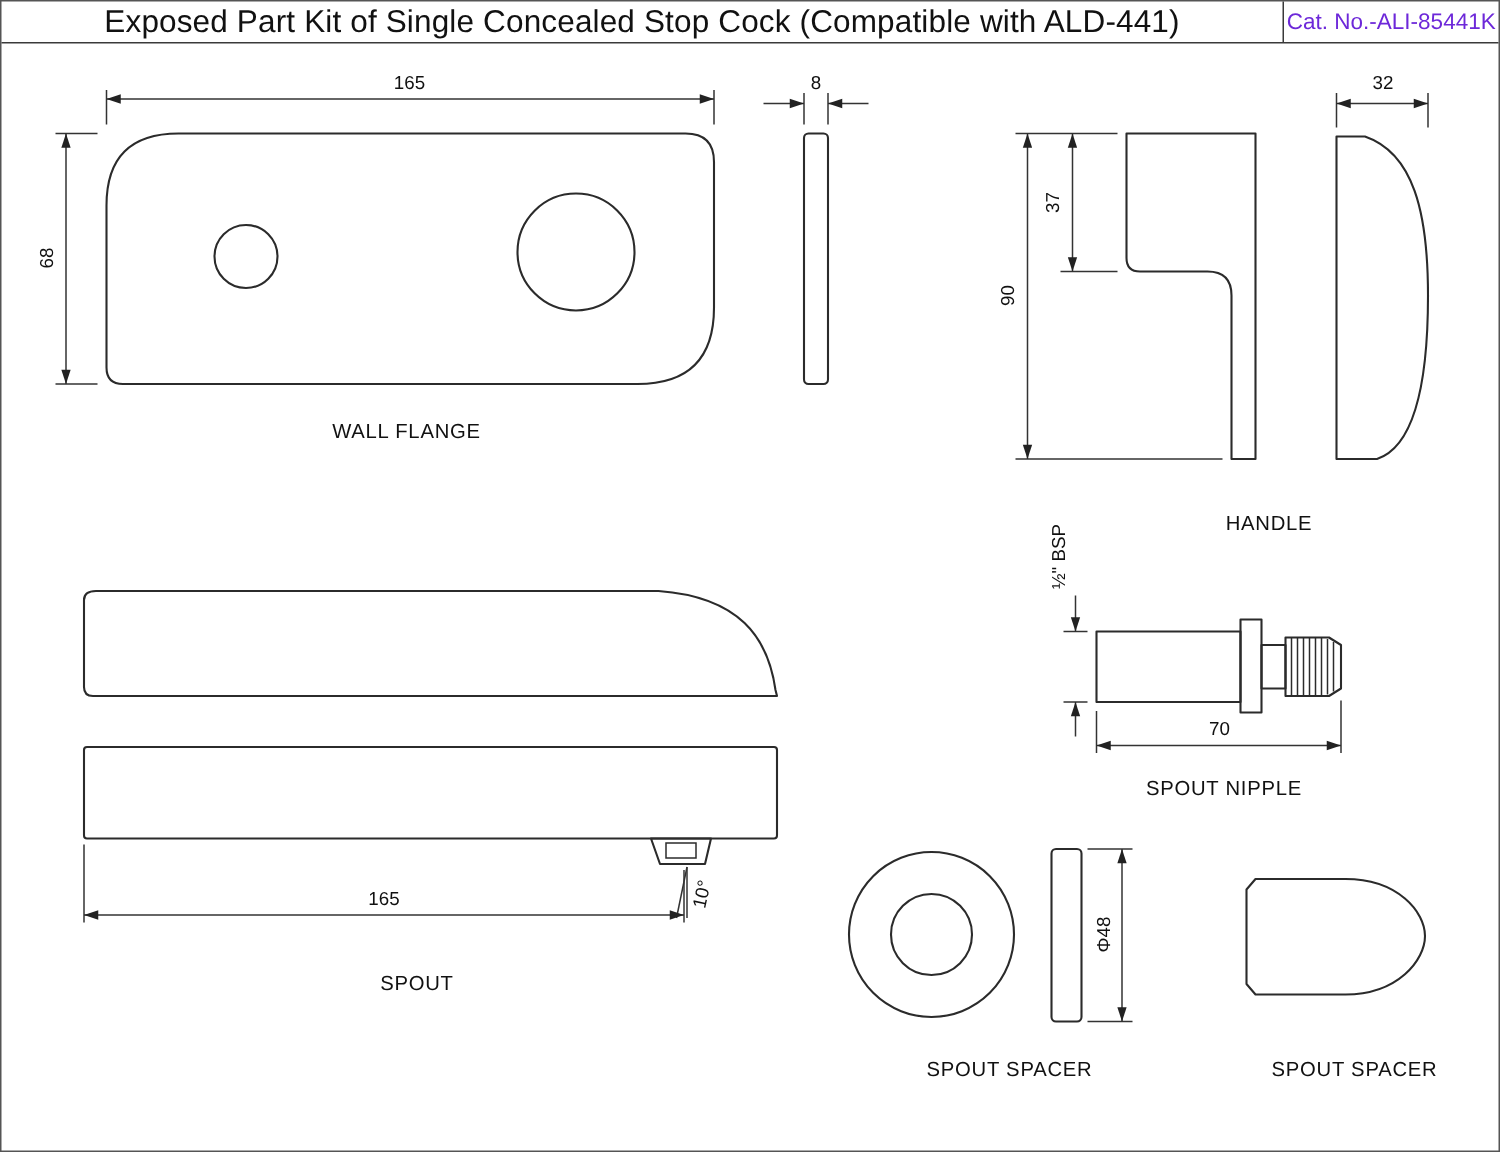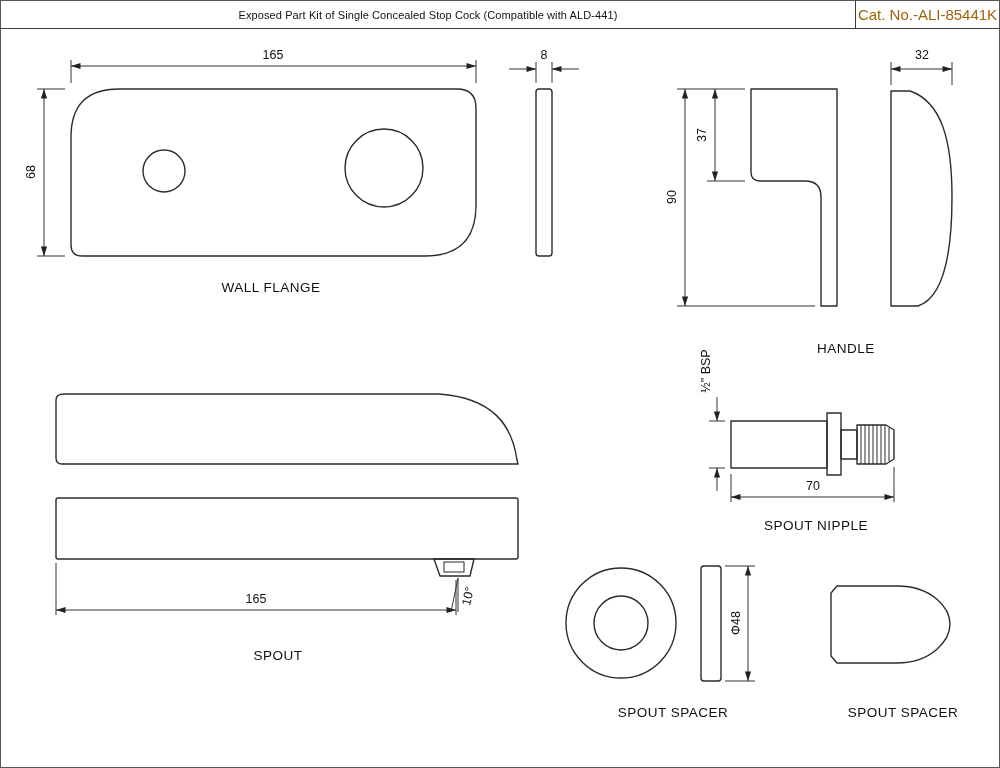--- a/index.html
+++ b/index.html
@@ -5,26 +5,26 @@
   html,body { margin:0; padding:0; background:#e8e8e8; }
   .sheet {
     width:1000px; height:768px; background:#ffffff;
     border:1px solid #555; box-sizing:border-box;
     font-family:"Liberation Sans","DejaVu Sans",sans-serif;
     position:relative; margin:0 auto;
   }
   .titlebar { display:flex; height:27px; border-bottom:1.4px solid #3a3a3a; }
   .title-section {
     flex:1; display:flex; align-items:center; justify-content:center;
-    font-size:11px; color:#111; letter-spacing:0.1px;
+    font-size:21px; color:#111; letter-spacing:0.1px;
   }
   .cat-section {
     width:143px; border-left:1.4px solid #3a3a3a;
     display:flex; align-items:center; justify-content:center;
-    font-size:15px; color:#a16207; white-space:nowrap;
+    font-size:15px; color:#6d28d9; white-space:nowrap;
   }
   svg.drawing { display:block; width:998px; height:738px; }
   .outline { fill:none; stroke:#2b2b2b; stroke-width:1.4; stroke-linejoin:round; stroke-linecap:round; }
   .thin    { fill:none; stroke:#2b2b2b; stroke-width:1; }
   .ext, .dim, .ldr { stroke:#333; stroke-width:1; fill:none; }
   .dimtxt  { font-family:"Liberation Sans","DejaVu Sans",sans-serif; font-size:12.5px; fill:#111; }
   .parttxt { font-family:"Liberation Sans","DejaVu Sans",sans-serif; font-size:13.5px; fill:#111; letter-spacing:0.5px; }
 </style>
 </head>
 <body>

